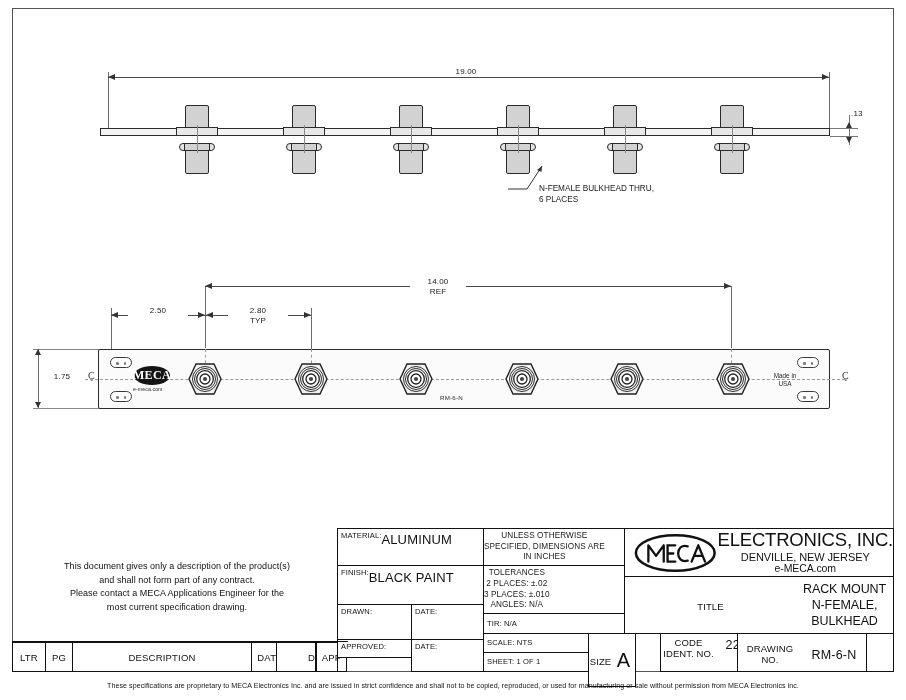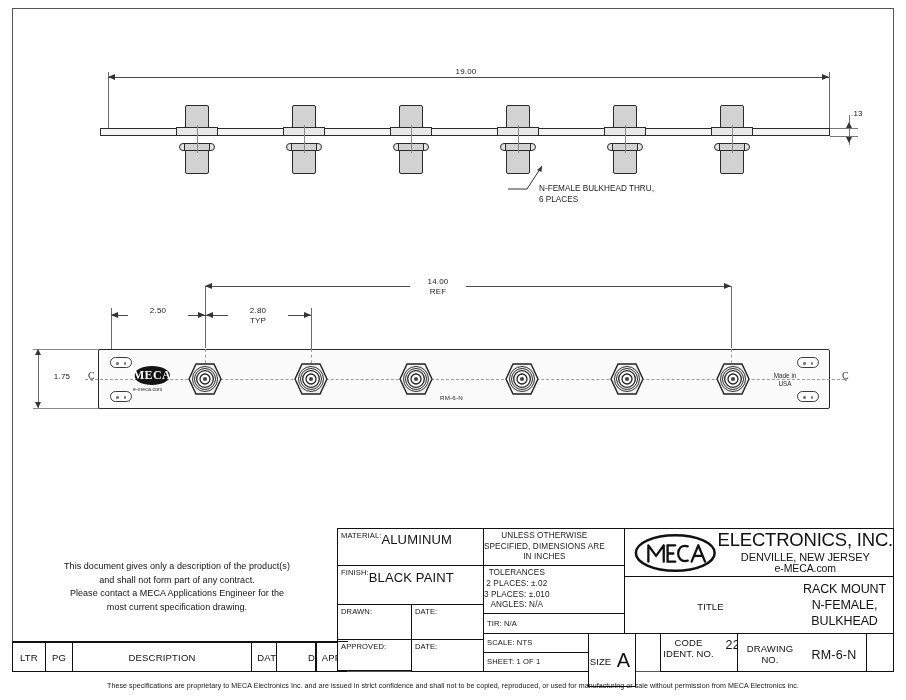--- a/index.html
+++ b/index.html
@@ -399,21 +399,21 @@
     </div>
 
     <div class="tb-cell" style="left:325px; top:37px; width:147px; height:40px;">
       <div class="tb-lab">FINISH:</div>
       <div class="tb-val" style="margin-top:7px;">BLACK PAINT</div>
     </div>
     <div class="tb-cell" style="left:399px; top:76px; width:73px; height:36px;">
       <div class="tb-lab">DATE:</div>
     </div>
 
-    <div class="tb-cell" style="left:325px; top:111px; width:75px; height:32px;">
+    <div class="tb-cell" style="left:325px; top:111px; width:75px; height:19px;">
       <div class="tb-lab">APPROVED:</div>
     </div>
     <div class="tb-cell" style="left:399px; top:111px; width:73px; height:33px;">
       <div class="tb-lab">DATE:</div>
     </div>
 
     <div class="tb-cell" style="left:471px; top:0px; width:142px; height:38px;">
       <div class="tb-center">UNLESS OTHERWISE
 SPECIFIED, DIMENSIONS ARE
 IN INCHES</div>

